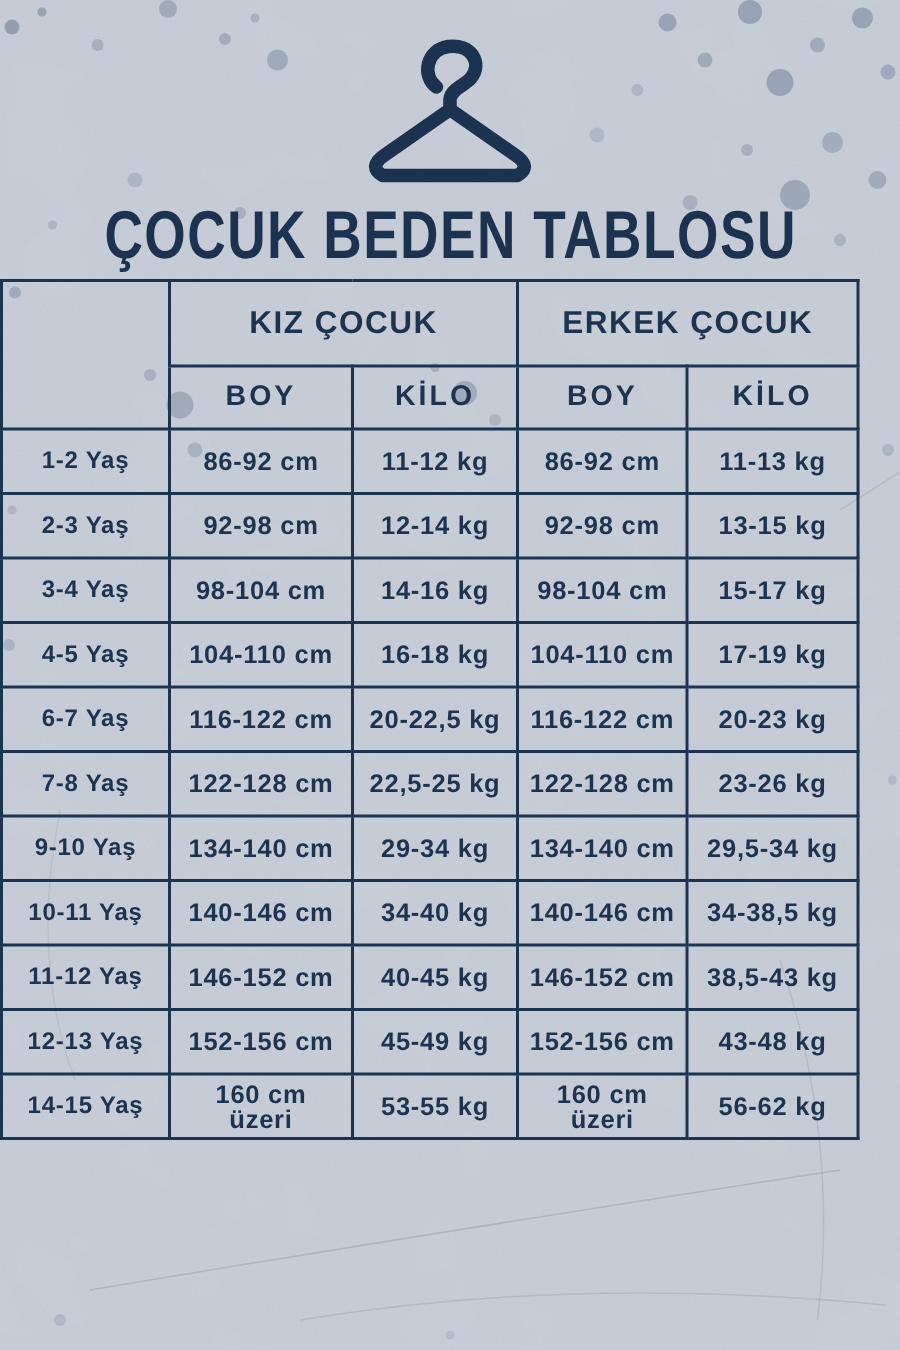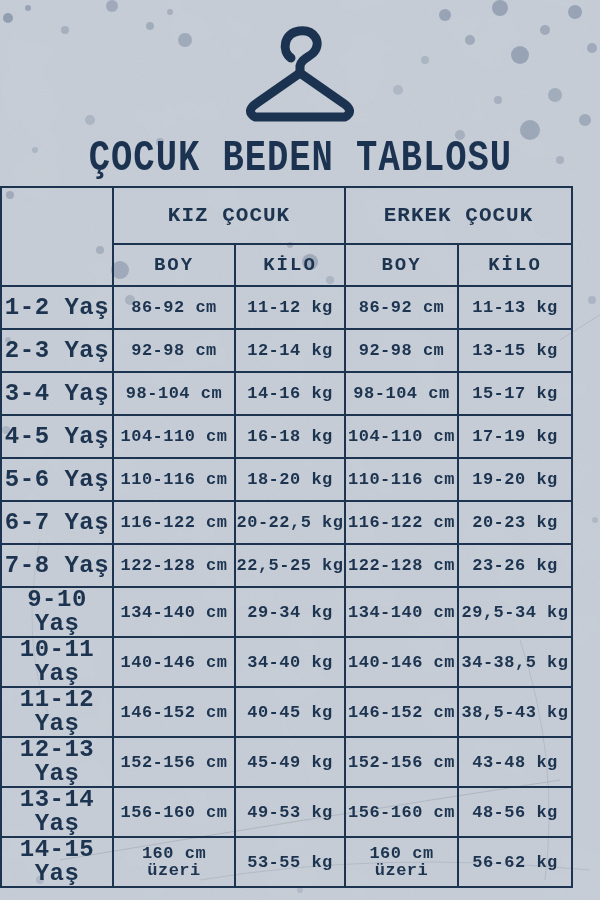--- a/index.html
+++ b/index.html
@@ -17,21 +17,20 @@
     position: absolute;
     inset: 0;
     z-index: 0;
     pointer-events: none;
   }
 
   .content {
     position: absolute;
     inset: 0;
     z-index: 1;
-    font-family: Liberation Mono, monospace;
   }
 
   .header {
     position: absolute;
     top: 18px;
     left: 0;
     width: 600px;
     display: flex;
     flex-direction: column;
     align-items: center;
@@ -79,21 +78,21 @@
   tr.sub-row th { height: 40px; font-size: 19px; letter-spacing: 2px; margin-top: 12px; }
   tr.sub-row th.corner { border-top: none; }
 
   tbody th, tbody td {
     height: 41px;
     font-size: 17px;
     letter-spacing: 0.5px;
     white-space: pre-line;
     line-height: 1.0;
   }
-  tbody th.age-cell { font-size: 24px; letter-spacing: 0.5px; }
+  tbody th.age-cell { font-size: 16px; letter-spacing: 0.5px; }
 </style>
 </head>
 <body>
 
 <div class="page">
 
   <svg class="texture" width="600" height="900" viewBox="0 0 600 900" xmlns="http://www.w3.org/2000/svg">
     <defs>
       <filter id="grain" x="0" y="0" width="100%" height="100%">
         <feTurbulence type="fractalNoise" baseFrequency="0.85" numOctaves="2" seed="7" stitchTiles="stitch"></feTurbulence>
@@ -210,27 +209,20 @@
             <td>15-17 kg</td>
           </tr>
           <tr>
             <th class="age-cell">4-5 Yaş</th>
             <td>104-110 cm</td>
             <td>16-18 kg</td>
             <td>104-110 cm</td>
             <td>17-19 kg</td>
           </tr>
           <tr>
-            <th class="age-cell">5-6 Yaş</th>
-            <td>110-116 cm</td>
-            <td>18-20 kg</td>
-            <td>110-116 cm</td>
-            <td>19-20 kg</td>
-          </tr>
-          <tr>
             <th class="age-cell">6-7 Yaş</th>
             <td>116-122 cm</td>
             <td>20-22,5 kg</td>
             <td>116-122 cm</td>
             <td>20-23 kg</td>
           </tr>
           <tr>
             <th class="age-cell">7-8 Yaş</th>
             <td>122-128 cm</td>
             <td>22,5-25 kg</td>
@@ -257,27 +249,20 @@
             <td>40-45 kg</td>
             <td>146-152 cm</td>
             <td>38,5-43 kg</td>
           </tr>
           <tr>
             <th class="age-cell">12-13 Yaş</th>
             <td>152-156 cm</td>
             <td>45-49 kg</td>
             <td>152-156 cm</td>
             <td>43-48 kg</td>
-          </tr>
-          <tr>
-            <th class="age-cell">13-14 Yaş</th>
-            <td>156-160 cm</td>
-            <td>49-53 kg</td>
-            <td>156-160 cm</td>
-            <td>48-56 kg</td>
           </tr>
           <tr>
             <th class="age-cell">14-15 Yaş</th>
             <td>160 cm
 üzeri</td>
             <td>53-55 kg</td>
             <td>160 cm
 üzeri</td>
             <td>56-62 kg</td>
           </tr>

